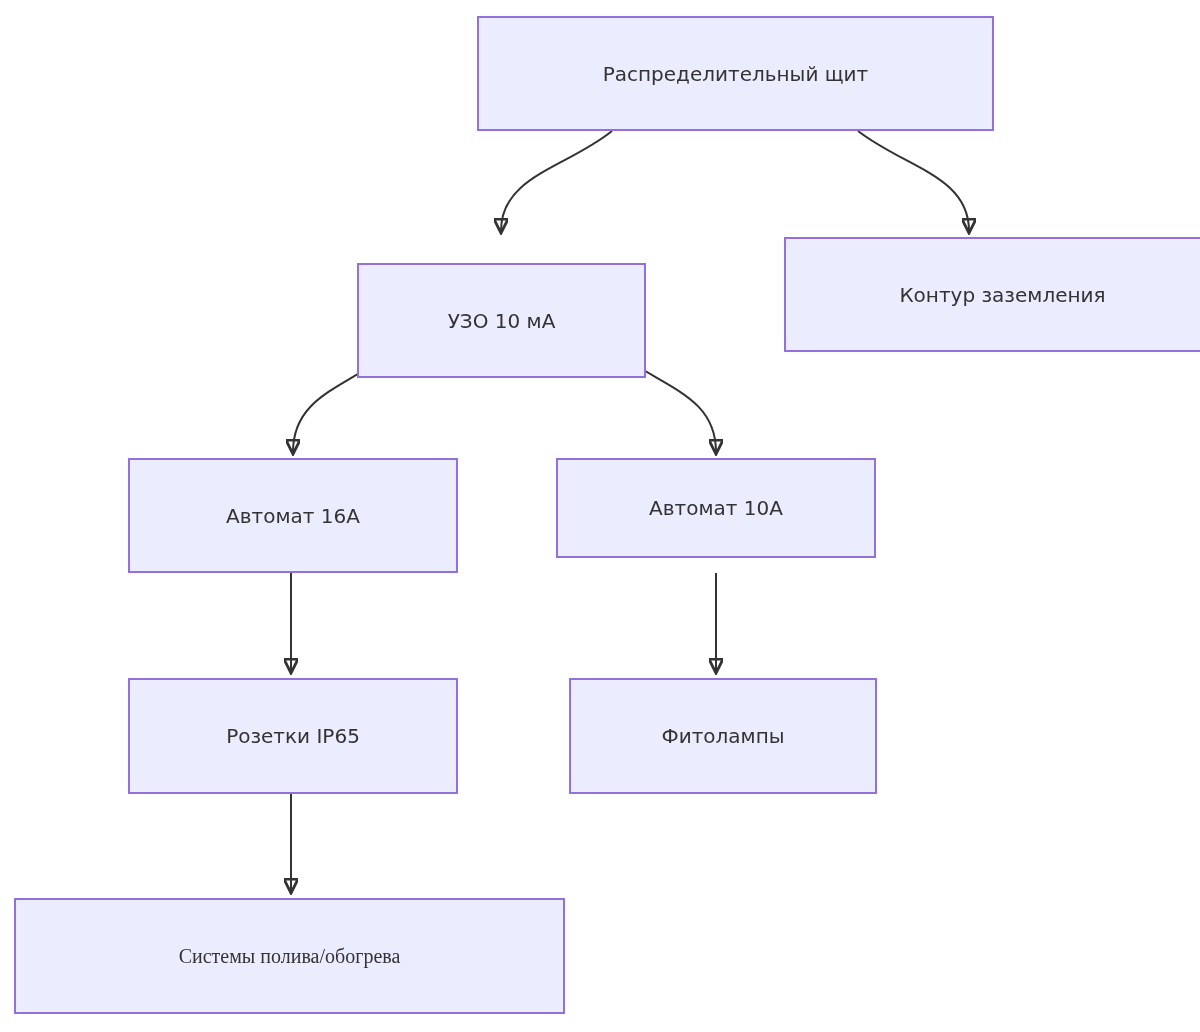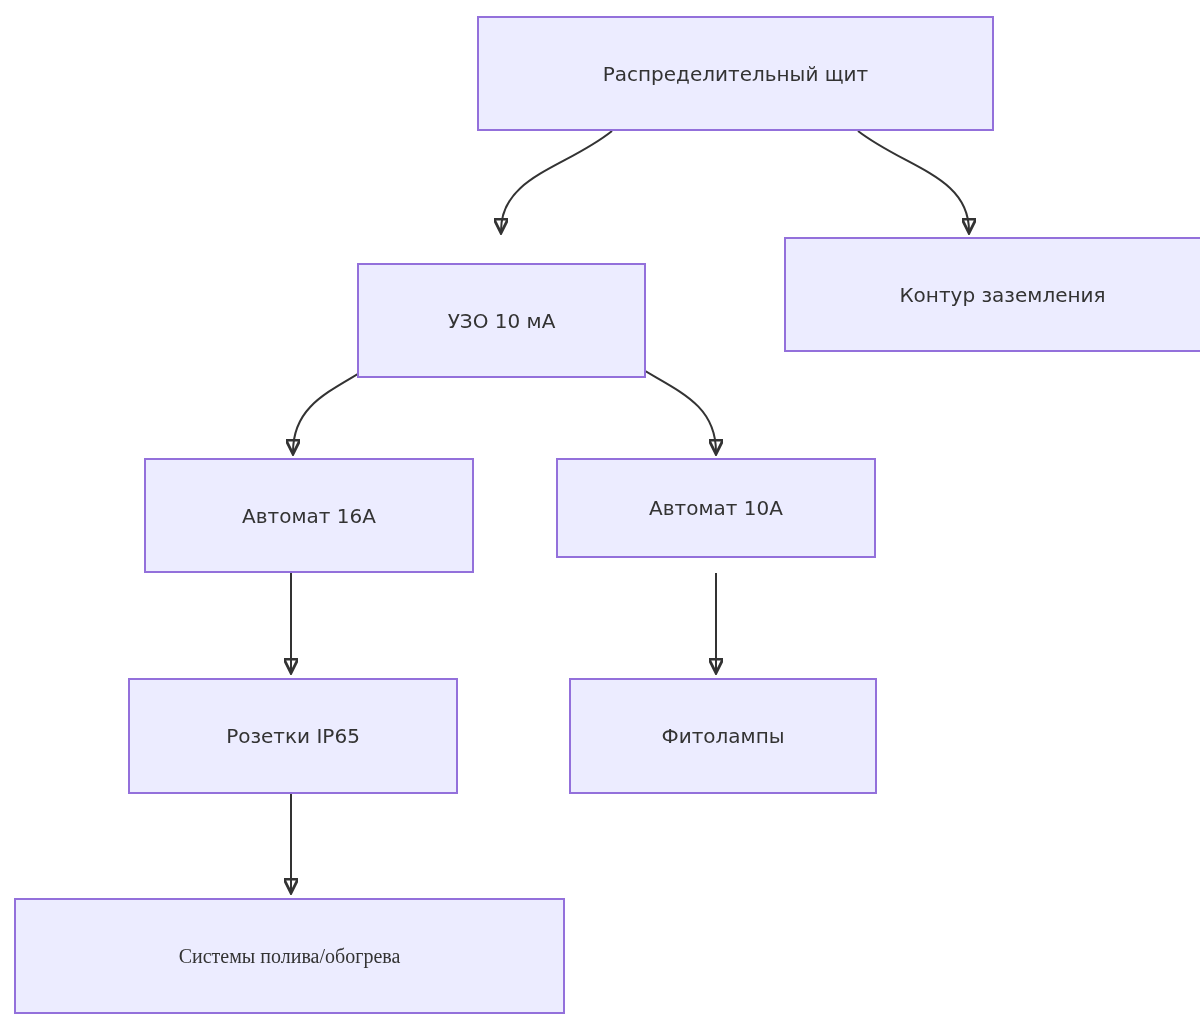--- a/index.html
+++ b/index.html
@@ -71,21 +71,21 @@
   </div>
 
   <div class="node" style="left:357px; top:237px; width:289px; height:115px;margin-top:26px;">
     <span>УЗО 10 мА</span>
   </div>
 
   <div class="node" style="left:750px; top:237px; width:437px; height:115px;margin-left:34px;">
     <span>Контур заземления</span>
   </div>
 
-  <div class="node" style="left:144px; top:458px; width:330px; height:115px;">
+  <div class="node" style="left:128px; top:458px; width:330px; height:115px;">
     <span>Автомат 16А</span>
   </div>
 
   <div class="node" style="left:556px; top:458px; width:320px; height:100px;">
     <span>Автомат 10А</span>
   </div>
 
   <div class="node" style="left:128px; top:678px; width:330px; height:116px;">
     <span>Розетки IP65</span>
   </div>

